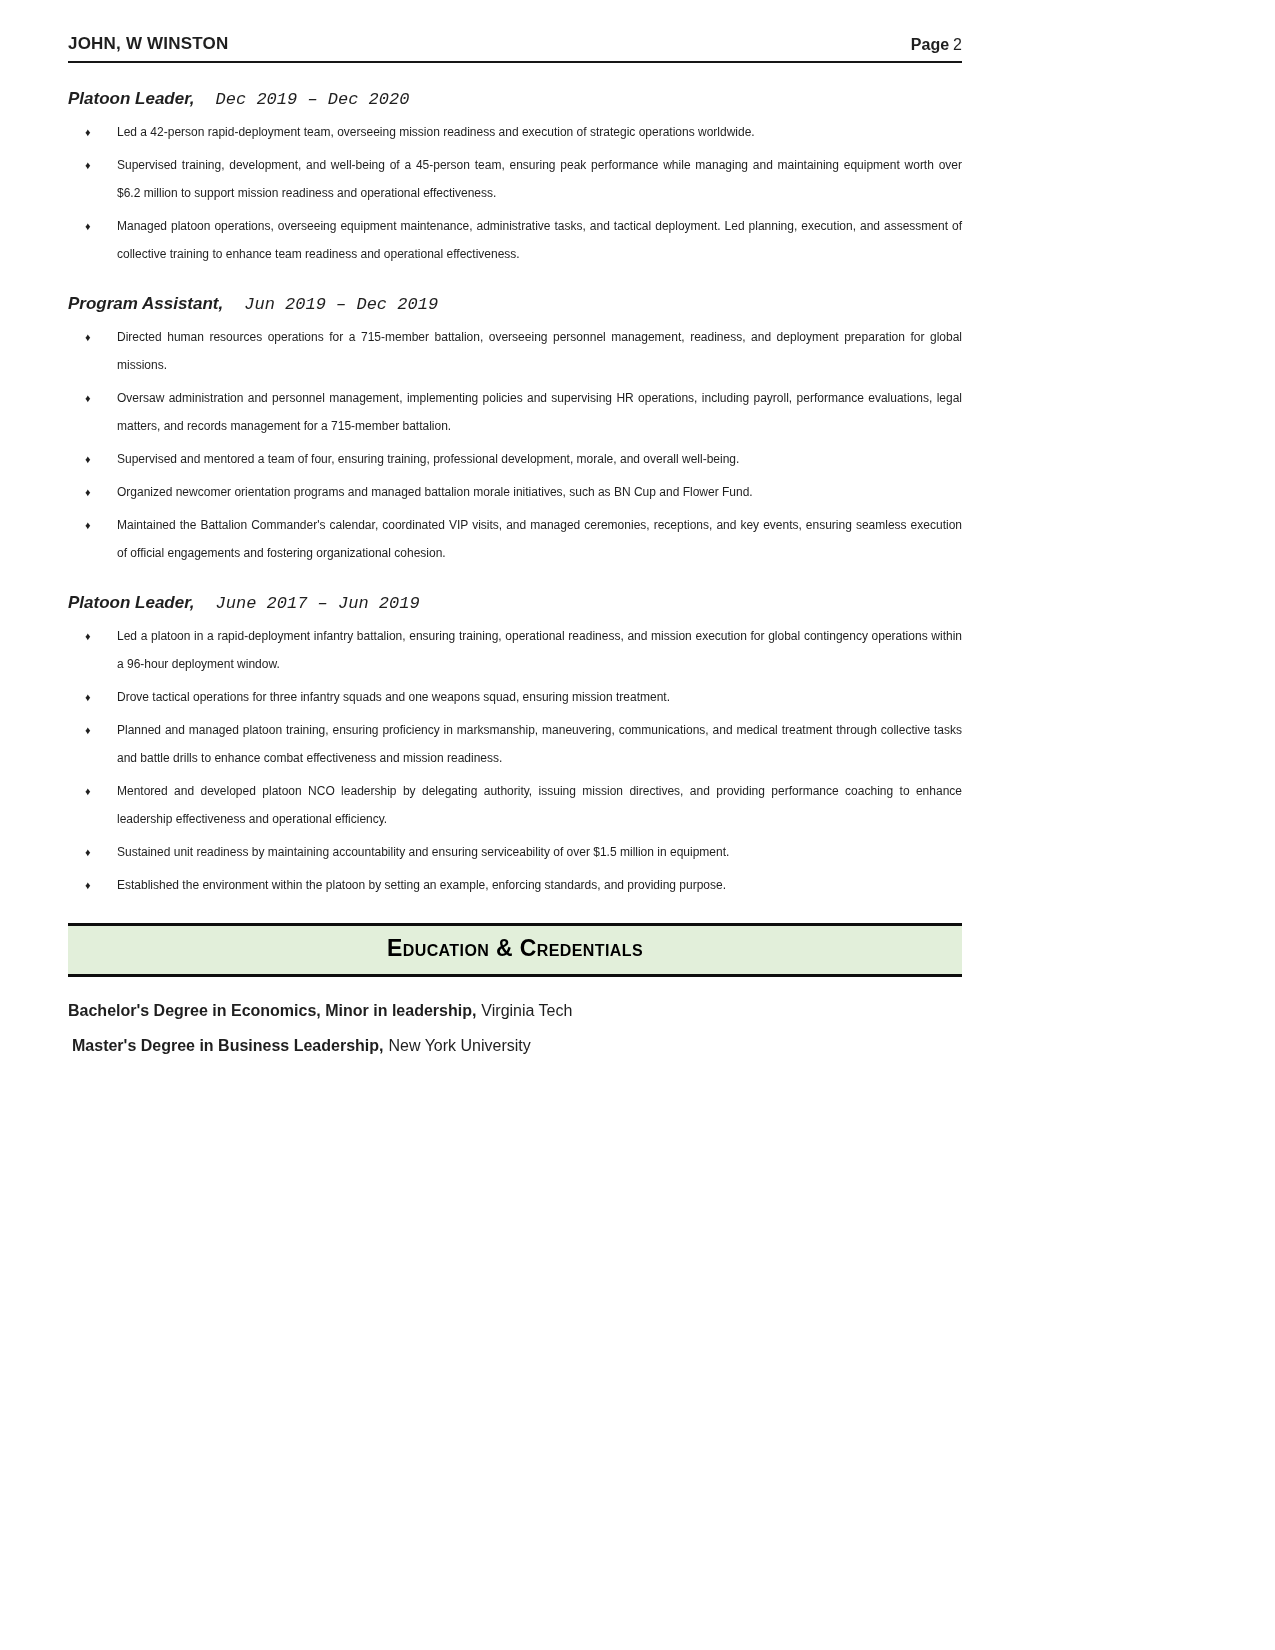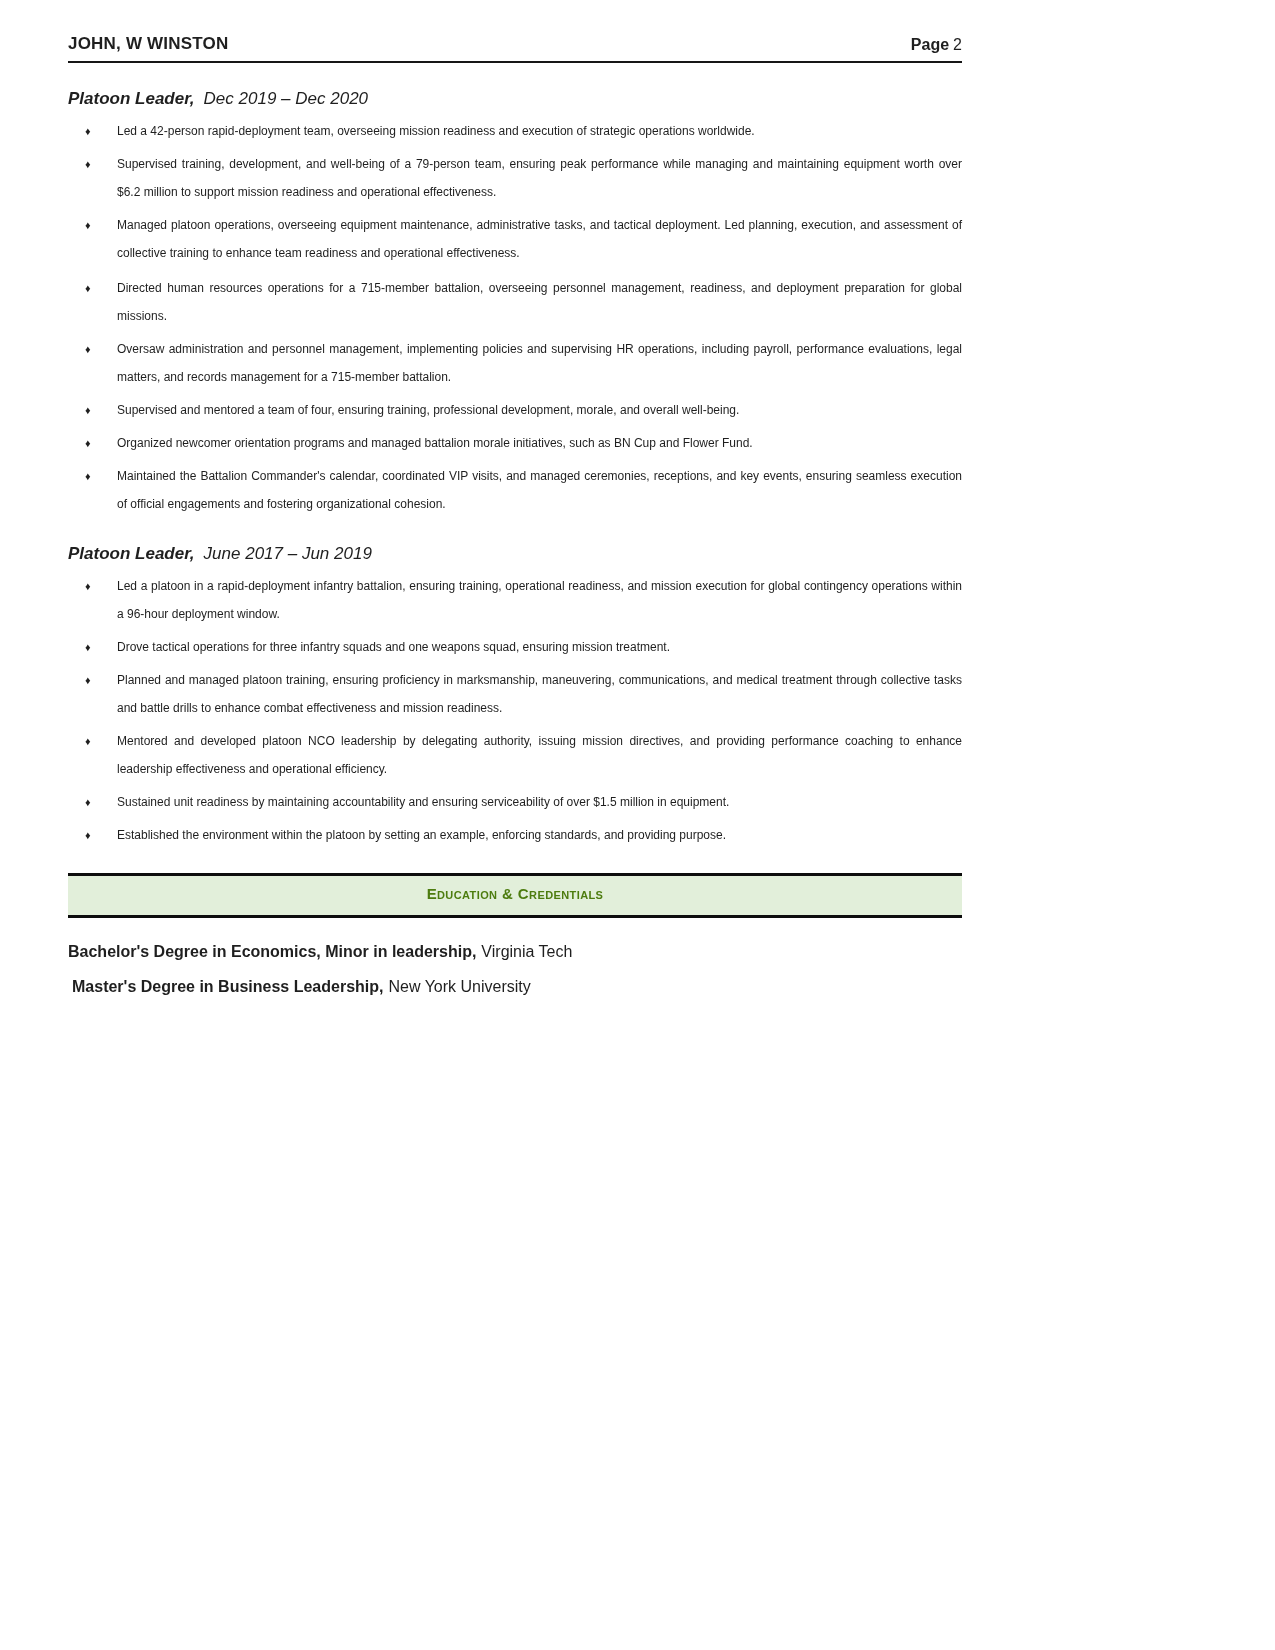--- a/index.html
+++ b/index.html
@@ -39,21 +39,21 @@
   .doc-page .pn { font-weight: 400; margin-left: 4px; }
 
   
   .job-title-row {
     margin-top: 25px;
     font-size: 17px;
     font-style: italic;
     line-height: 22px;
   }
   .job-title { font-weight: 700; }
-  .job-dates { font-weight: 400; margin-left: 9px; }
+  .job-dates { font-weight: 400; margin-left: 21px; font-family: Liberation Mono, monospace; }
 
   ul.bullets {
     list-style: none;
     margin: 7px 0 0 0;
     padding: 0;
   }
   li.bullet {
     display: flex;
     align-items: flex-start;
     padding-left: 17px;
@@ -78,23 +78,23 @@
     margin-top: 24px;
     background: #e2efda;
     border-top: 3px solid #0d0d0d;
     border-bottom: 3px solid #0d0d0d;
     text-align: center;
     padding: 9px 0 12px 0;
   }
   .banner-text {
     font-variant: small-caps;
     font-weight: 700;
-    font-size: 15px;
+    font-size: 23px;
     letter-spacing: 0.4px;
-    color: #4d7c0f;
+    color: #000000;
   }
 
   
   .edu-line {
     margin-top: 24px;
     font-size: 16px;
     line-height: 20px;
   }
   .edu-line + .edu-line { margin-top: 15px; padding-left: 4px; }
   .edu-degree { font-weight: 700; }
@@ -115,28 +115,31 @@
   <div class="job-title-row">
     <span class="job-title">Platoon Leader,</span><span class="job-dates">Dec 2019 – Dec 2020</span>
   </div>
   <ul class="bullets">
     <li class="bullet">
       <span class="marker">♦</span>
       <span class="btext">Led a 42-person rapid-deployment team, overseeing mission readiness and execution of strategic operations worldwide.</span>
     </li>
     <li class="bullet">
       <span class="marker">♦</span>
-      <span class="btext">Supervised training, development, and well-being of a 79-person team, ensuring peak performance while managing and maintaining equipment worth over $6.2 million to support mission readiness and operational effectiveness.</span>
+      <span class="btext">Supervised training, development, and well-being of a 45-person team, ensuring peak performance while managing and maintaining equipment worth over $6.2 million to support mission readiness and operational effectiveness.</span>
     </li>
     <li class="bullet">
       <span class="marker">♦</span>
       <span class="btext">Managed platoon operations, overseeing equipment maintenance, administrative tasks, and tactical deployment. Led planning, execution, and assessment of collective training to enhance team readiness and operational effectiveness.</span>
     </li>
   </ul>
 
+  <div class="job-title-row">
+    <span class="job-title">Program Assistant,</span><span class="job-dates">Jun 2019 – Dec 2019</span>
+  </div>
   <ul class="bullets">
     <li class="bullet">
       <span class="marker">♦</span>
       <span class="btext">Directed human resources operations for a 715-member battalion, overseeing personnel management, readiness, and deployment preparation for global missions.</span>
     </li>
     <li class="bullet">
       <span class="marker">♦</span>
       <span class="btext">Oversaw administration and personnel management, implementing policies and supervising HR operations, including payroll, performance evaluations, legal matters, and records management for a 715-member battalion.</span>
     </li>
     <li class="bullet">

